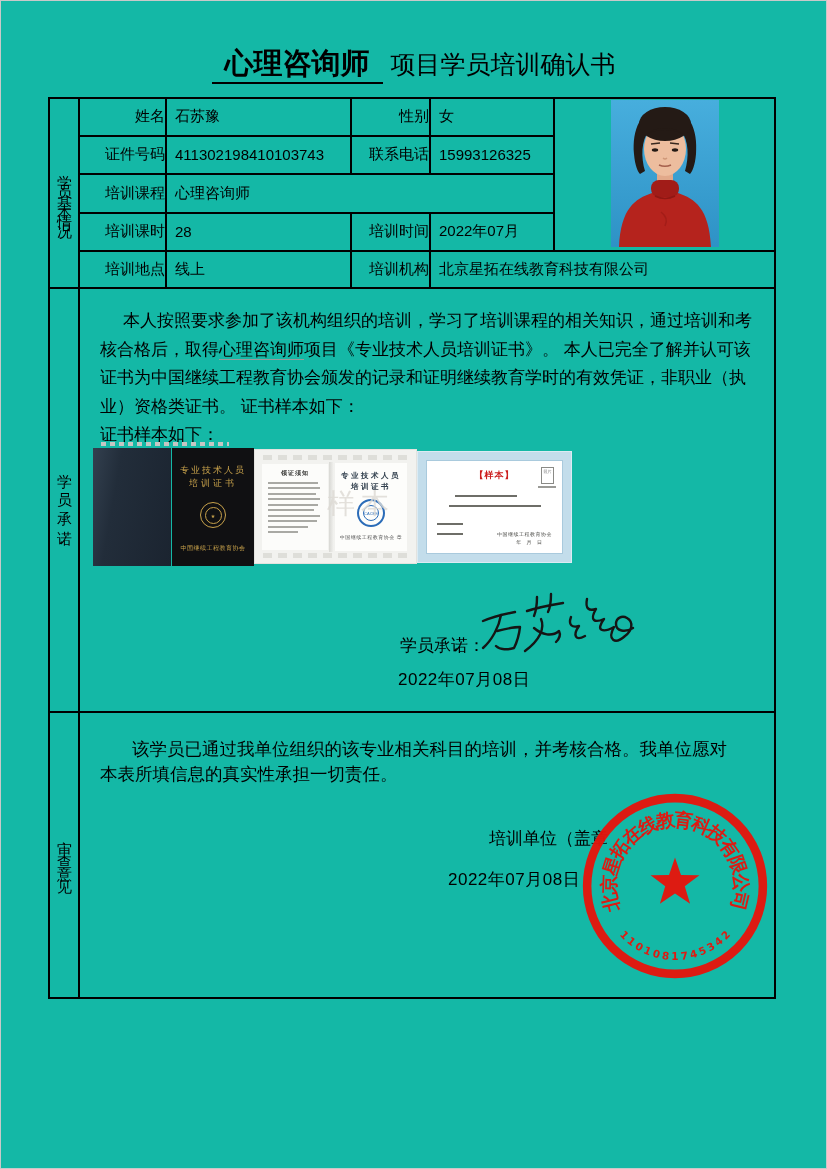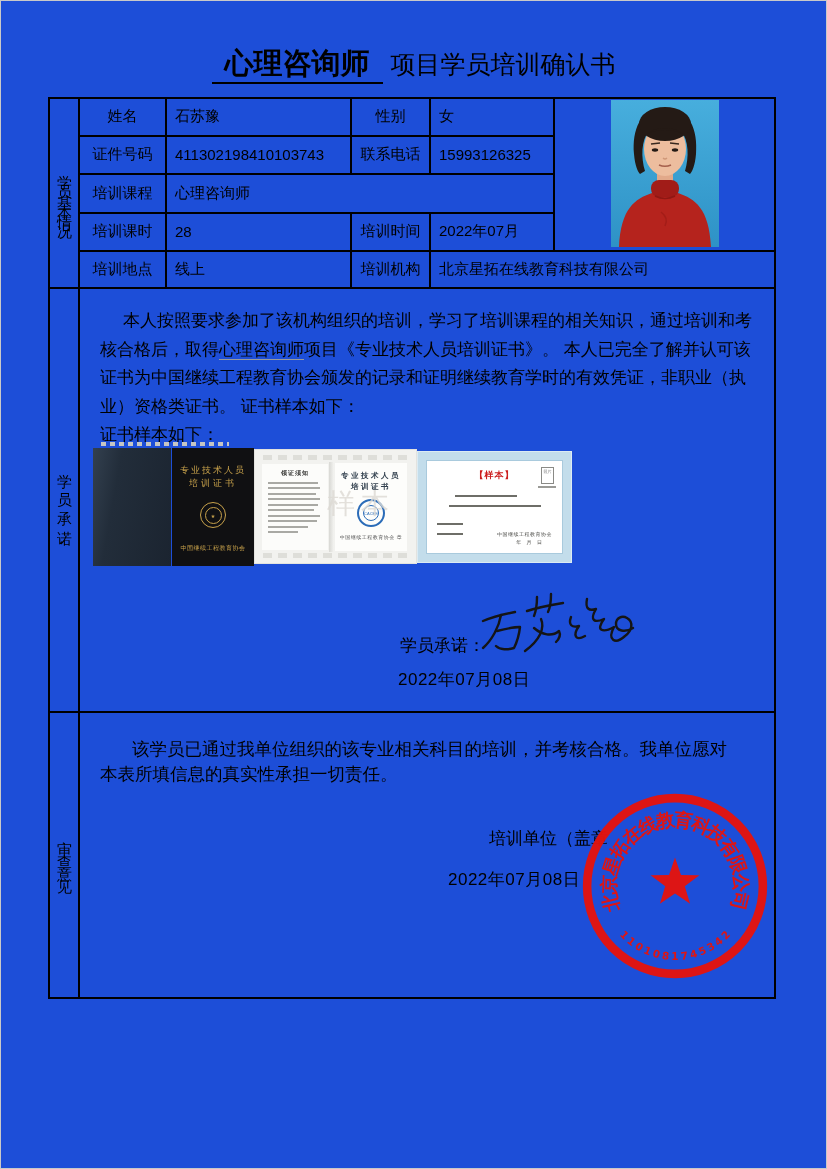--- a/index.html
+++ b/index.html
@@ -1,34 +1,34 @@
 <!DOCTYPE html>
 <html><head>
 <meta charset="utf-8">
 <style>
   * { margin:0; padding:0; box-sizing:border-box; }
   html,body { background:#fff; }
   body { font-family:"Liberation Sans","DejaVu Sans",sans-serif; color:#000; }
-  .page { position:relative; width:827px; height:1169px; background:#1d4ed8; overflow:hidden;
+  .page { position:relative; width:827px; height:1169px; background:#14b8a6; overflow:hidden;
           box-shadow:inset 0 0 0 1px #c9c9c9; }
 
   
   .title { position:absolute; top:44px; left:0; width:100%; text-align:center; }
   .title .course { font-size:29px; font-weight:bold; border-bottom:2px solid #000; padding:0 13px 3px; }
   .title .rest { font-size:25px; font-weight:500; margin-left:8px; }
 
   
   table.form { position:absolute; left:48px; top:97px; width:726px; border-collapse:collapse; table-layout:fixed; }
   table.form td { border:2px solid #000; font-size:15px; overflow:hidden; }
   td.vcell { text-align:center; vertical-align:middle; }
   .vtext { writing-mode:vertical-rl; text-orientation:upright; margin:0 auto; font-size:15px; }
   .vt-basic { letter-spacing:10px; }
   .vt-commit { letter-spacing:19px; }
   .vt-review { letter-spacing:13px; }
-  td.lbl { text-align:center; vertical-align:middle; }
+  td.lbl { text-align:right; vertical-align:middle; }
   td.val { text-align:left; vertical-align:middle; padding-left:8px; }
   td.photocell { vertical-align:top; text-align:center; padding-top:1px; }
   td.content { vertical-align:top; padding:8px; }
   .cellwrap { position:relative; width:100%; height:100%; }
 
   
   .commit-par { position:absolute; top:10px; left:12px; right:14px; font-size:17px; line-height:28.5px; }
   .commit-par .p1 { text-indent:23px; display:block; }
   .u-course { border-bottom:1px solid #9a9a9a; }
   .faint-line { position:absolute; top:145px; left:13px; width:128px; height:4px;

